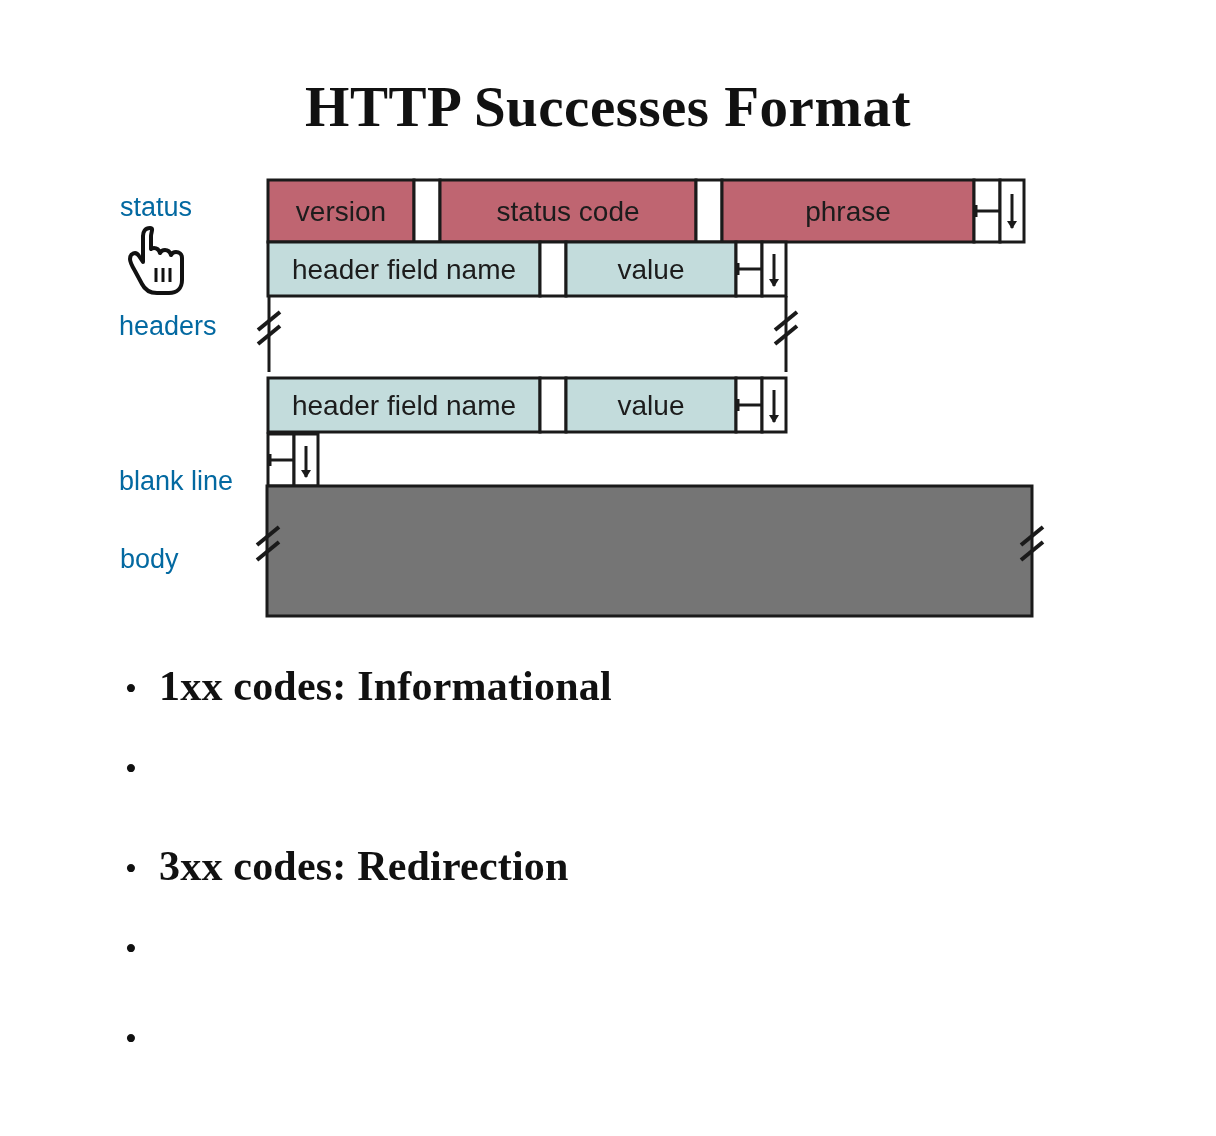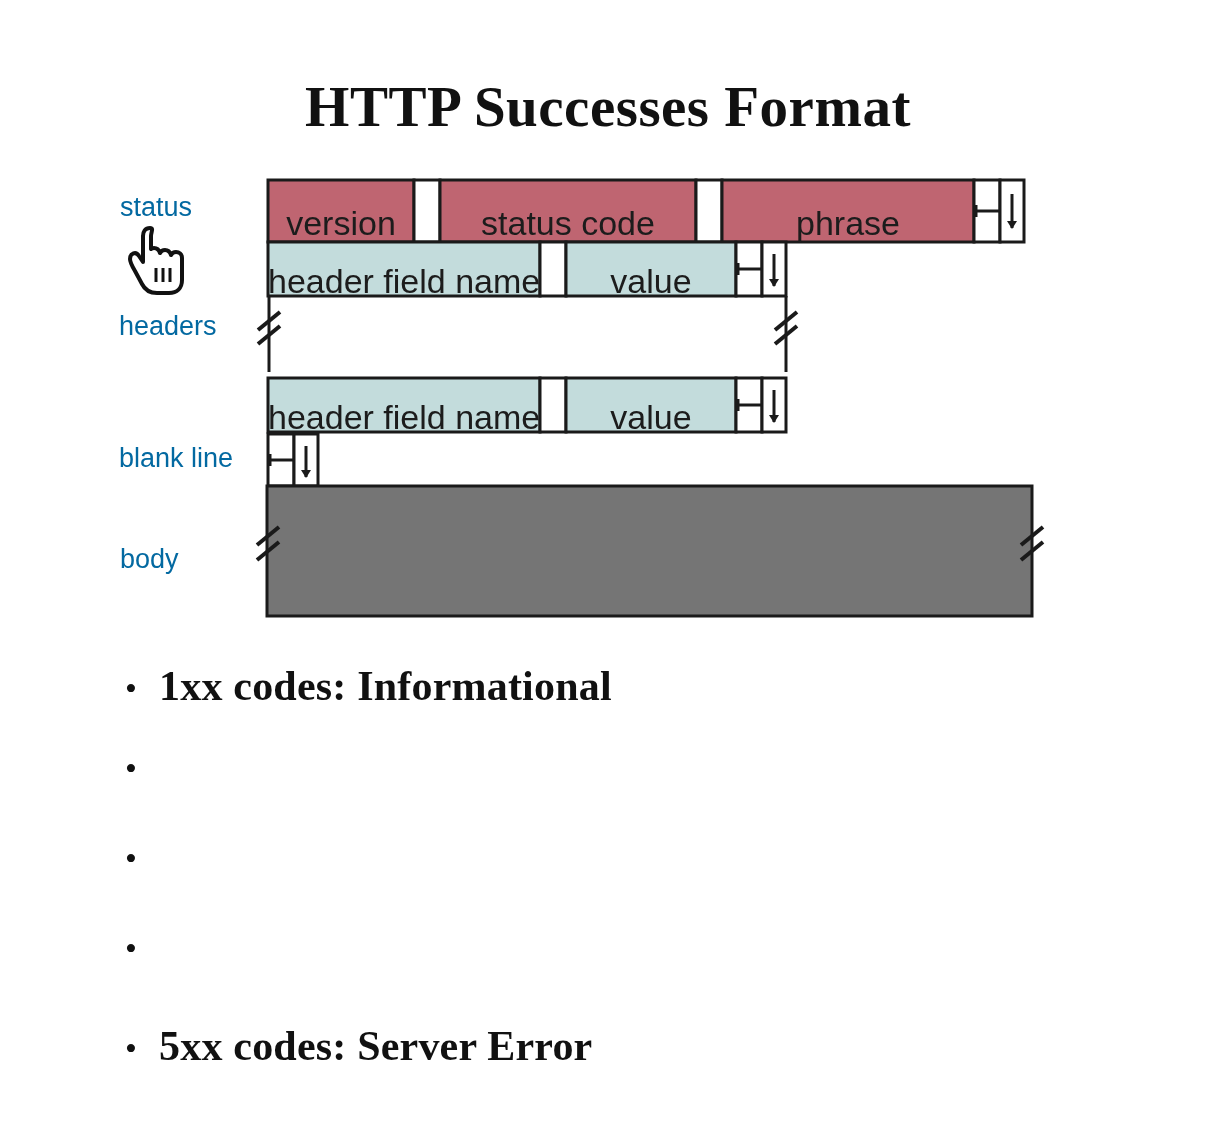--- a/index.html
+++ b/index.html
@@ -45,33 +45,32 @@
   
   .lbl {
     position: absolute;
     font-family: "Liberation Sans", sans-serif;
     font-size: 27px;
     color: #0369a1;
     white-space: nowrap;
   }
   .lbl-status    { left: 120px; top: 192px; }
   .lbl-headers   { left: 119px; top: 311px; }
-  .lbl-blankline { left: 119px; top: 443px; }
+  .lbl-blankline { left: 119px; top: 466px; }
   .lbl-body      { left: 120px; top: 544px; text-align: center; }
 
   
   .cell-txt {
     position: absolute;
     font-family: "Liberation Sans", sans-serif;
-    font-size: 34px;
+    font-size: 28px;
     color: #1c1c1c;
     text-align: center;
     white-space: nowrap;
     line-height: 1;
-    margin-top: 8px;
   }
 
   
   .cursor {
     position: absolute;
     left: 128px;
     top: 222px;
     width: 62px;
     height: 74px;
   }
@@ -270,24 +269,24 @@
     <span class="bullet-dot">•</span>
     <span class="bullet-txt">1xx codes:  Informational</span>
   </div>
 
   <div class="bullet-row">
     <span class="bullet-dot">•</span>
   </div>
 
   <div class="bullet-row">
     <span class="bullet-dot">•</span>
-  </div>
-
-  <div class="bullet-row">
-    <span class="bullet-dot">•</span>
-  </div>
-
-  <div class="bullet-row">
-    <span class="bullet-dot">•</span>
-    <span class="bullet-txt">5xx codes:  Server Error</span>
+    <span class="bullet-txt">3xx codes:  Redirection</span>
+  </div>
+
+  <div class="bullet-row">
+    <span class="bullet-dot">•</span>
+  </div>
+
+  <div class="bullet-row">
+    <span class="bullet-dot">•</span>
   </div>
 
 </div>
 
 </body></html>

